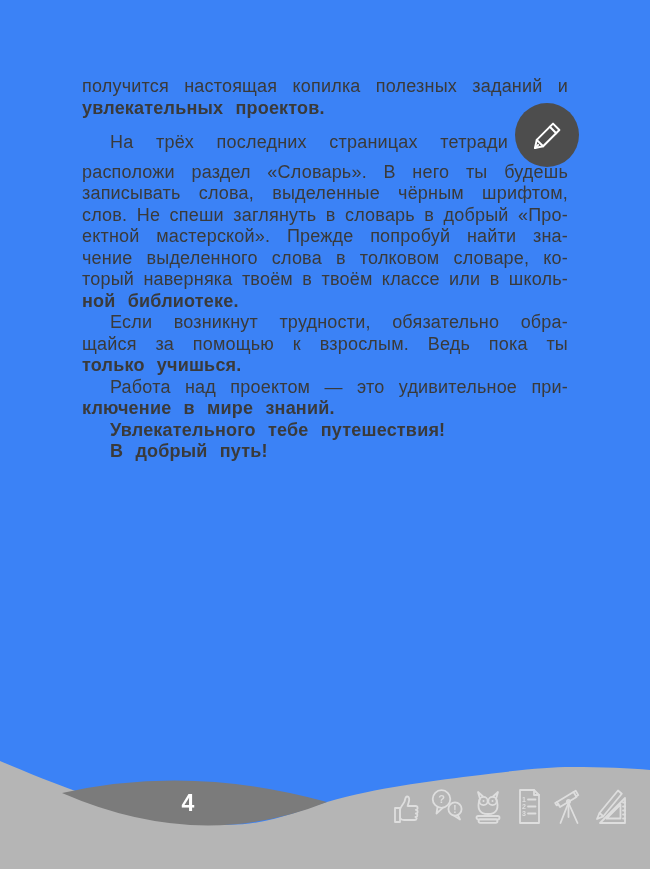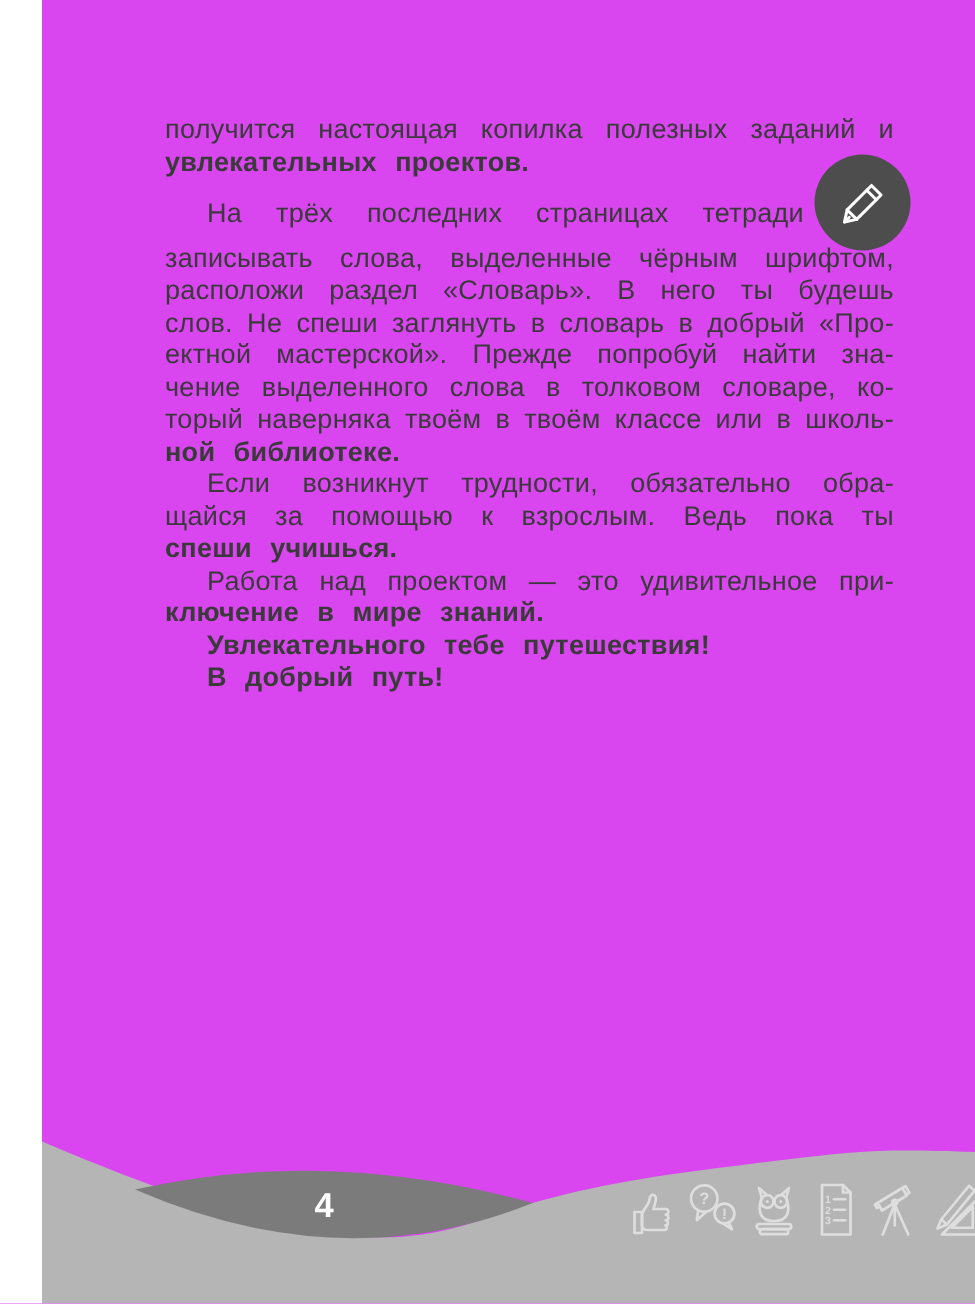--- a/index.html
+++ b/index.html
@@ -3,21 +3,21 @@
 <meta charset="utf-8">
 <style>
   html, body { margin: 0; padding: 0; }
   body {
     width: 650px; height: 869px;
     background: #ffffff;
     position: relative;
     overflow: hidden;
     font-family: "Liberation Sans", "DejaVu Sans", sans-serif;
   }
-  .page { position: absolute; inset: 0; background: #d946ef; margin-left: 28px; }
+  .page { position: absolute; inset: 0; background: #3b82f6; }
 
   
   .content {
     position: absolute;
     left: 82px; top: 76px;
     width: 486px;
     color: #3a3a3a;
     font-size: 18px;
     line-height: 21.5px;
     letter-spacing: 0.2px;
@@ -70,33 +70,33 @@
 
   <div class="content">
 
     <p class="para">
       <span class="line just">получится настоящая копилка полезных заданий и</span>
       <span class="line last">увлекательных проектов.</span>
     </p>
 
     <p class="para">
       <span class="line just ind first-line-p2">На трёх последних страницах тетради</span>
+      <span class="line just">расположи раздел «Словарь». В него ты будешь</span>
       <span class="line just">записывать слова, выделенные чёрным шрифтом,</span>
-      <span class="line just">расположи раздел «Словарь». В него ты будешь</span>
       <span class="line just">слов. Не спеши заглянуть в словарь в добрый «Про-</span>
       <span class="line just">ектной мастерской». Прежде попробуй найти зна-</span>
       <span class="line just">чение выделенного слова в толковом словаре, ко-</span>
       <span class="line just">торый наверняка твоём в твоём классе или в школь-</span>
       <span class="line last">ной библиотеке.</span>
     </p>
 
     <p class="para">
       <span class="line just ind">Если возникнут трудности, обязательно обра-</span>
       <span class="line just">щайся за помощью к взрослым. Ведь пока ты</span>
-      <span class="line last">спеши учишься.</span>
+      <span class="line last">только учишься.</span>
     </p>
 
     <p class="para">
       <span class="line just ind">Работа над проектом — это удивительное при-</span>
       <span class="line last">ключение в мире знаний.</span>
     </p>
 
     <p class="para">
       <span class="line last ind">Увлекательного тебе путешествия!</span>
     </p>

